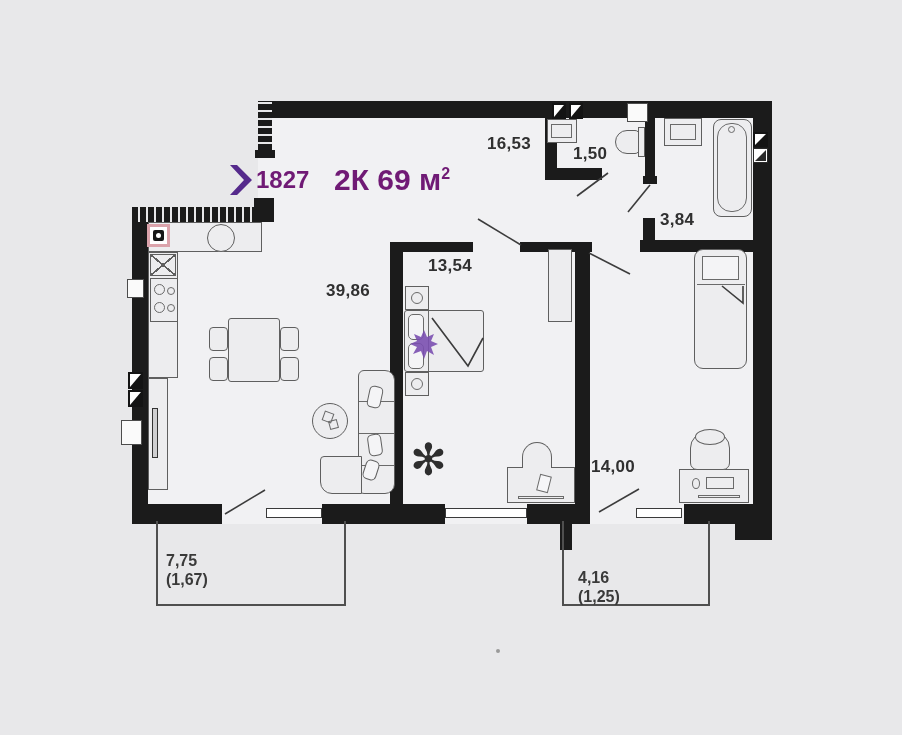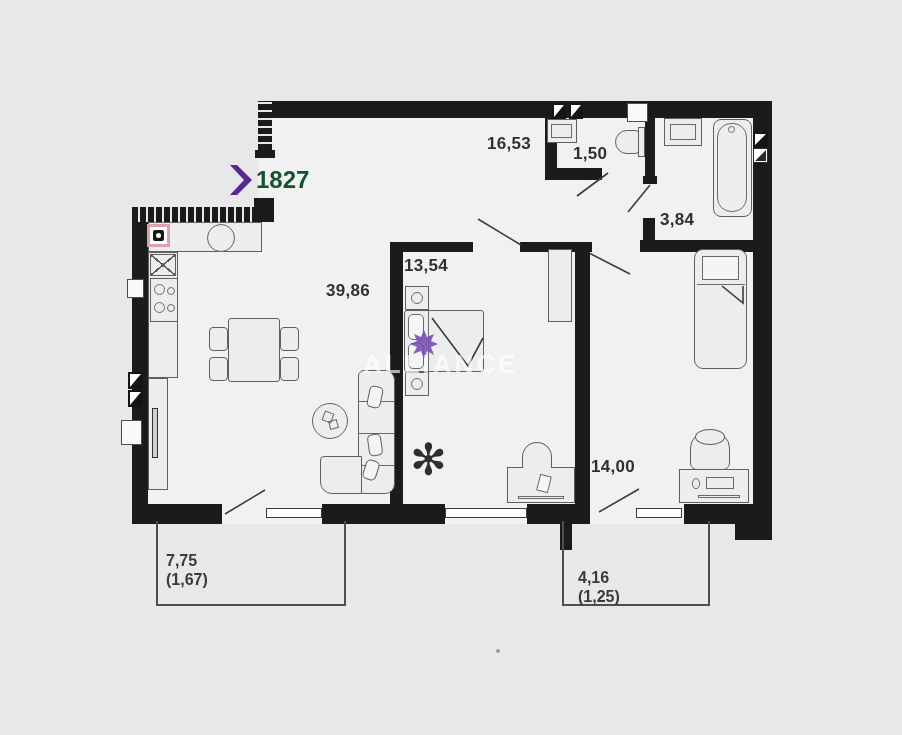--- a/index.html
+++ b/index.html
@@ -13,21 +13,21 @@
   .furn-in{position:absolute;border:1px solid #6a6a6a;box-sizing:border-box;background:transparent;}
   .circle{border-radius:50%;}
   .win{position:absolute;background:#ffffff;border:1.5px solid #3a3a3a;box-sizing:border-box;}
   .panel{position:absolute;background:#fafafa;border:1.5px solid #4c4c4c;box-sizing:border-box;}
   .vent{position:absolute;background:#141414;box-sizing:border-box;}
   .vent .tri{position:absolute;left:2px;top:2px;right:2px;bottom:2px;background:#fff;clip-path:polygon(0 0,100% 0,0 100%);}
   .vent-w{position:absolute;background:#fff;border:1.5px solid #2a2a2a;box-sizing:border-box;}
   .vent-w .tri{position:absolute;left:1px;top:1px;right:1px;bottom:1px;background:#2a2a2a;clip-path:polygon(100% 0,100% 100%,0 100%);}
   .lbl{position:absolute;color:#303030;font-weight:bold;font-size:17px;letter-spacing:.3px;white-space:nowrap;}
   .blabel{position:absolute;color:#3a3a3a;font-weight:bold;font-size:16px;line-height:19px;white-space:nowrap;}
-  .purple{color:#14532d;}
+  .purple{color:#701a75;}
   .title{position:absolute;font-size:30px;font-weight:bold;letter-spacing:0;white-space:nowrap;}
   .title sup{font-size:16px;}
   .unit{position:absolute;font-size:24px;font-weight:bold;white-space:nowrap;}
   .balcony{position:absolute;border:2px solid #4f4f4f;border-top:none;box-sizing:border-box;}
   .watermark{position:absolute;color:rgba(255,255,255,0.65);font-size:26px;font-weight:bold;letter-spacing:3px;white-space:nowrap;z-index:60;}
   svg.overlay{position:absolute;left:0;top:0;z-index:55;pointer-events:none;}
   .plant{position:absolute;color:#2e2e2e;font-family:"DejaVu Sans",sans-serif;z-index:40;}
   .gas{position:absolute;background:#fff;border:3px solid #dba3ab;box-sizing:border-box;}
   .gas .inner{position:absolute;left:3px;top:3px;width:11px;height:11px;background:#161616;border-radius:2px;}
   .gas .hole{position:absolute;left:3px;top:3px;width:5px;height:5px;background:#fff;border-radius:50%;}
@@ -195,32 +195,35 @@
       <line x1="599" y1="512" x2="639" y2="489"></line>
       <path d="M432 318 L468 366 L483 338"></path>
       <path d="M722 286 L743 303 L743 286"></path>
     </g>
     <path fill="#7a4fb0" opacity="0.9" d="M424 330 l3 7 7-3 -3 7 7 3 -7 3 3 8 -7-4 -3 8 -3-8 -8 3 4-7 -7-3 7-3 -3-7 7 3 z"></path>
     <polygon fill="#552a8c" points="230,165 244,180 230,195 237,195 252,180 237,165"></polygon>
     <circle cx="498" cy="651" r="2" fill="#9a9a9a"></circle>
   </svg>
 
   <div class="unit purple" style="left:256px;top:166px;">1827</div>
+  <div class="title purple" style="left:334px;top:163px;">
+    <span>2К</span>
+    <span>69 м</span><sup>2</sup>
+  </div>
 
   <div class="lbl" style="left:326px;top:281px;">39,86</div>
   <div class="lbl" style="left:487px;top:134px;">16,53</div>
   <div class="lbl" style="left:573px;top:144px;">1,50</div>
   <div class="lbl" style="left:660px;top:210px;">3,84</div>
-  <div class="lbl" style="left:404px;top:256px;">13,54</div>
+  <div class="lbl" style="left:428px;top:256px;">13,54</div>
   <div class="lbl" style="left:591px;top:457px;">14,00</div>
 
   <div class="blabel" style="left:166px;top:551px;">
     <div>7,75</div>
     <div>(1,67)</div>
   </div>
   <div class="blabel" style="left:578px;top:551px;margin-top:17px;">
     <div>4,16</div>
     <div>(1,25)</div>
   </div>
 
-  <div class="watermark" style="left:363px;top:349px;">ALLIANCE</div>
 
 </div>
 
 </body></html>

